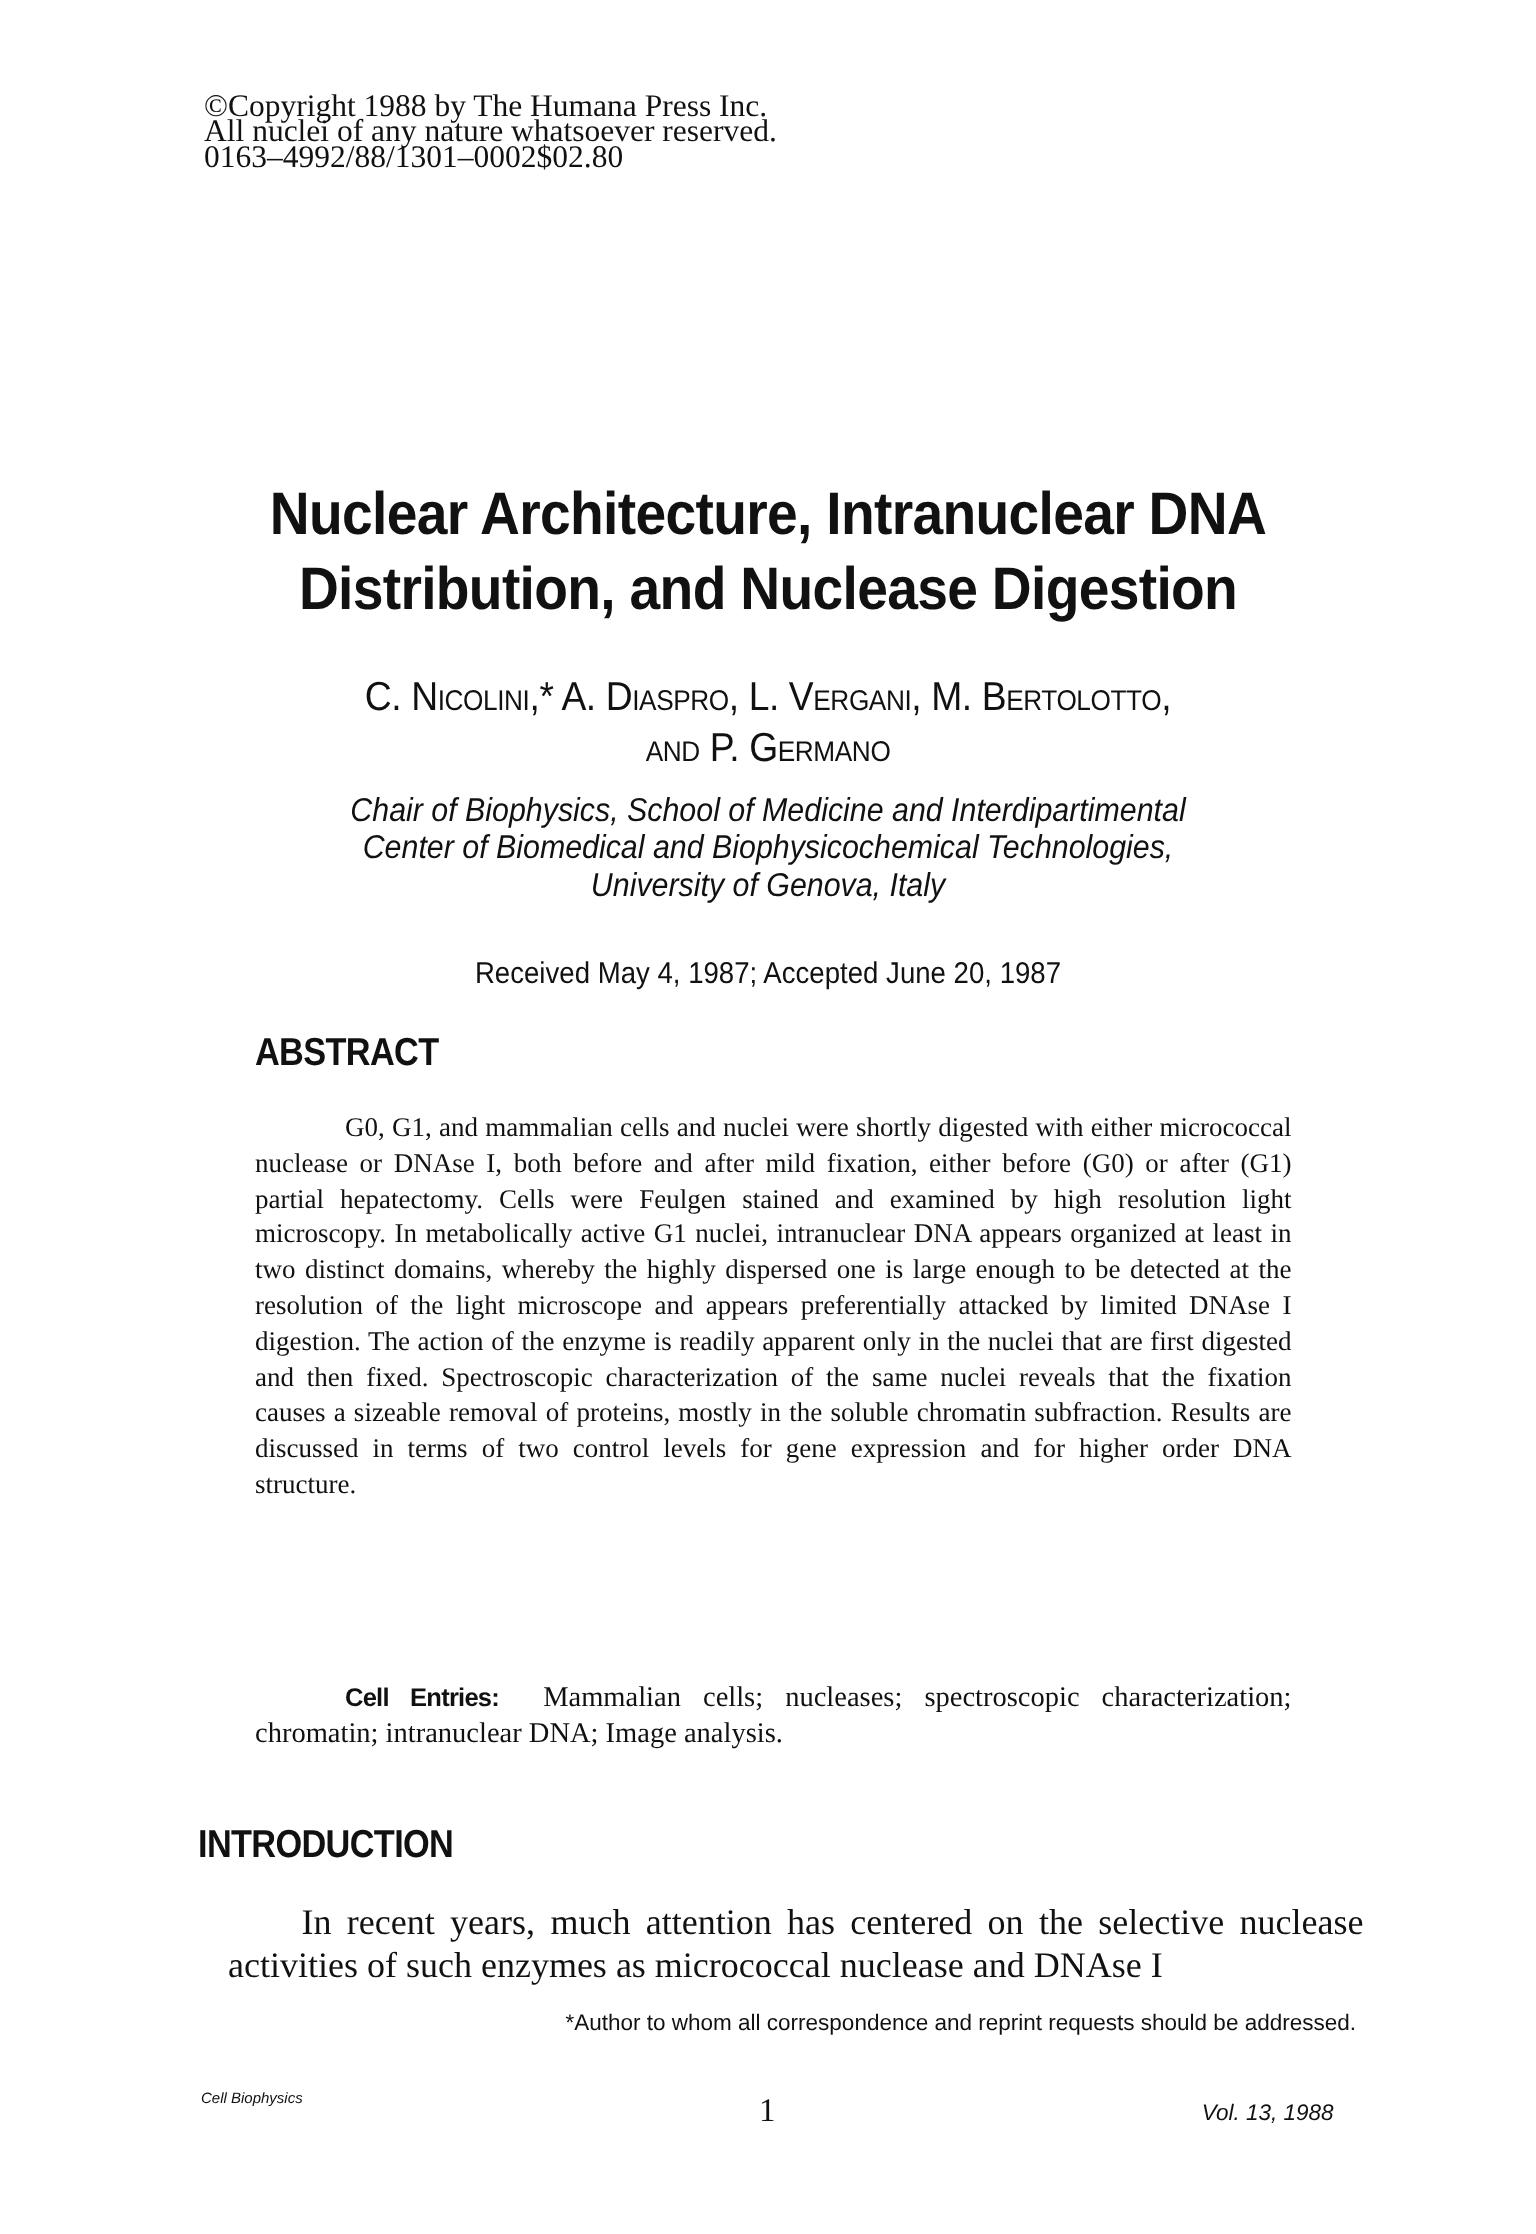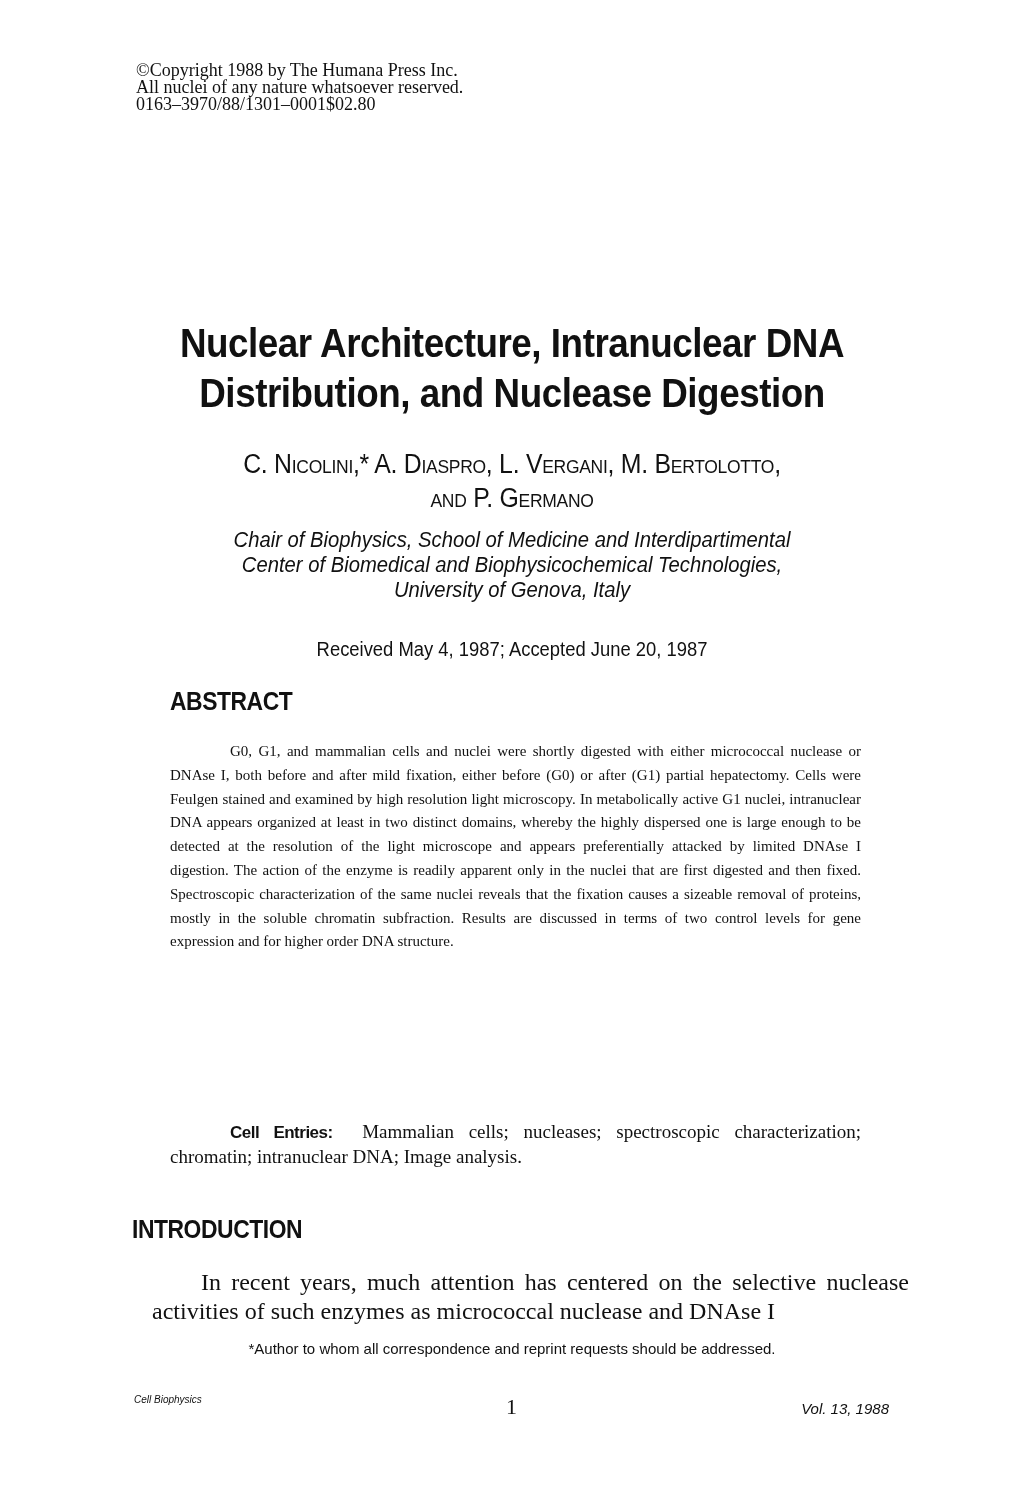--- a/index.html
+++ b/index.html
@@ -1,50 +1,50 @@
 <!DOCTYPE html>
 <html><head>
 <meta charset="utf-8">
 <style>
   html, body { margin:0; padding:0; background:#ffffff; }
   body { width:1024px; height:1489px; position:relative; color:#111; overflow:hidden; }
   .serif { font-family: "Liberation Serif", "DejaVu Serif", serif; }
   .sans { font-family: "Liberation Sans", "DejaVu Sans", sans-serif; }
   .abs { position:absolute; }
 
-  #copyright { left:136px; top:62px; font-size:18px; line-height:17px; }
+  #copyright { left:136px; top:62px; font-size:21px; line-height:17px; }
   #copyright div { white-space:nowrap; }
 
   #title { left:100px; width:824px; top:318px; text-align:center; font-size:40px; line-height:50px; font-weight:bold; letter-spacing:-0.5px; transform:scaleX(0.92); }
   #authors { left:100px; width:824px; top:447px; text-align:center; font-size:27px; line-height:34px; font-variant:small-caps; letter-spacing:-0.3px; transform:scaleX(0.92);}
   #affiliation { left:100px; width:824px; top:527px; text-align:center; font-size:22px; line-height:25px; font-style:italic; transform:scaleX(0.92);}
   #received { left:100px; width:824px; top:638px; text-align:center; font-size:20px; transform:scaleX(0.92);}
 
   .heading { font-size:26px; font-weight:bold; letter-spacing:-0.5px; transform:scaleX(0.88); transform-origin:left; }
   #abstract-heading { left:170px; top:686px; }
-  #abstract-body { left:170px; width:691px; top:740px; font-size:15px; line-height:23.8px; text-align:justify; text-indent:60px; }
+  #abstract-body { left:170px; width:691px; top:740px; font-size:18px; line-height:23.8px; text-align:justify; text-indent:60px; }
   #index-entries { left:170px; width:691px; top:1120px; font-size:19px; line-height:24px; text-align:justify; text-indent:60px; }
   #index-entries .label { font-weight:bold; font-family:"Liberation Sans","DejaVu Sans",sans-serif; font-size:17px; letter-spacing:-0.5px; }
 
   #intro-heading { left:132px; top:1214px; }
   #intro-body { left:132px; width:757px; top:1268px; font-size:24px; line-height:29px; text-align:justify; text-indent:49px;margin-left:20px; }
-  #footnote { left:120px; width:784px; top:1340px; text-align:center; font-size:15px; }
+  #footnote { left:120px; width:784px; top:1340px; text-align:right; font-size:15px; }
 
   #footer { left:134px; width:755px; top:1394px; height:30px; }
   #footer .journal { position:absolute; left:0; top:0; font-style:italic; font-size:10px; }
   #footer .page { position:absolute; left:0; width:100%; text-align:center; top:0; font-size:22px; }
   #footer .vol { position:absolute; right:0; top:6px; font-style:italic; font-size:15px; }
 </style>
 </head>
 <body>
 
 <div id="copyright" class="abs serif">
   <div>©Copyright 1988 by The Humana Press Inc.</div>
   <div>All nuclei of any nature whatsoever reserved.</div>
-  <div>0163–3970/88/1301–0001$02.80</div>
+  <div>0163–4992/88/1301–0002$02.80</div>
 </div>
 
 <div id="title" class="abs sans">
   <div>Nuclear Architecture, Intranuclear DNA</div>
   <div>Distribution, and Nuclease Digestion</div>
 </div>
 
 <div id="authors" class="abs sans">
   <div>C. Nicolini,* A. Diaspro, L. Vergani, M. Bertolotto,</div>
   <div>and P. Germano</div>

